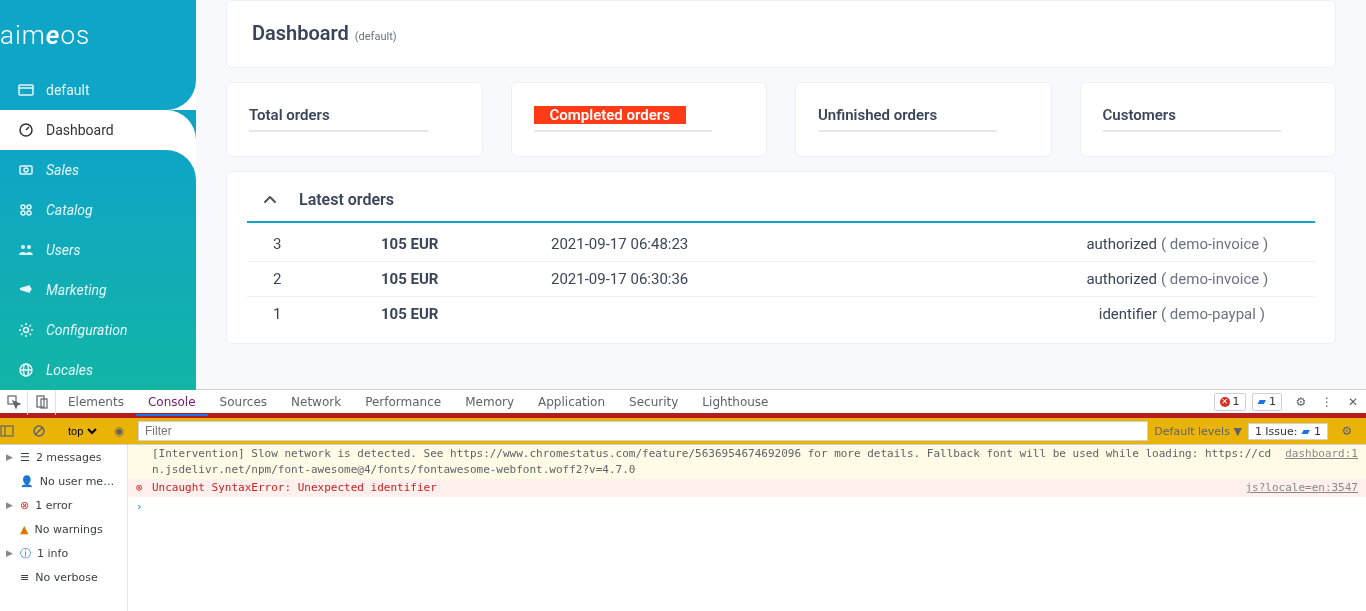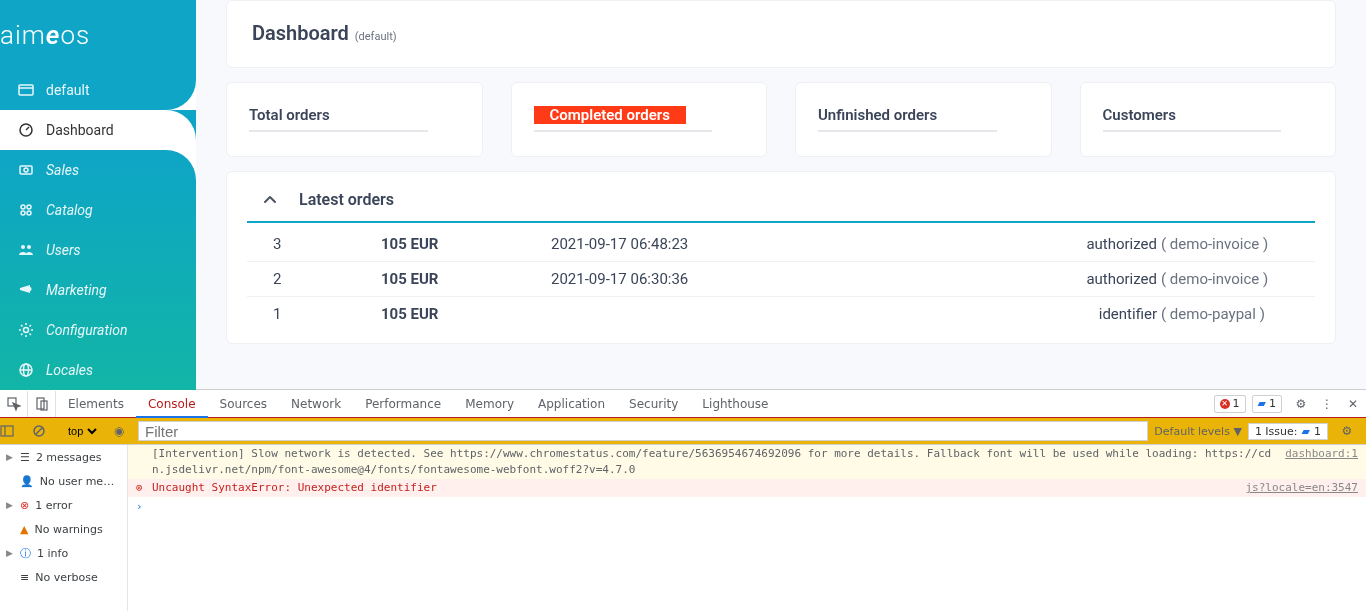--- a/index.html
+++ b/index.html
@@ -38,35 +38,35 @@
 .row { display: flex; align-items: center; padding: 8px 14px; border-bottom: 1px solid #eef0f4; font-size: 15px; color: #3b4559; }
 .row:last-child { border-bottom: none; }
 .row .c-id { width: 120px; padding-left: 12px; }
 .row .c-amt { width: 170px; font-weight: 700; }
 .row .c-date { width: 330px; }
 .row .c-status { flex: 1; text-align: right; font-weight: 400; padding-right: 4px; }
 .row .c-method { width: 140px; color: #6b7280; }
 
 
 .devtools { height: 222px; border-top: 1px solid #cfcfcf; background: #fff; font-family: "DejaVu Sans", Arial, sans-serif; font-size: 12px; color: #333; }
-.dt-tabs { display: flex; align-items: center; height: 28px; border-bottom: 1px solid #b91c1c; justify-content: flex-end; }
+.dt-tabs { display: flex; align-items: center; height: 28px; border-bottom: 5px solid #b91c1c; justify-content: flex-end; }
 .dt-tabs .icon-btn { width: 28px; height: 26px; display: flex; align-items: center; justify-content: center; color: #5f6368; cursor: pointer; border-right: 1px solid #e1e1e1; }
 .dt-tabs .tab { padding: 0 12px; height: 28px; line-height: 28px; color: #5f6368; cursor: pointer; }
-.dt-tabs .tab.active { color: #b91c1c; border-bottom: 2px solid #1a73e8; font-weight: 500; }
+.dt-tabs .tab.active { color: #701a75; border-bottom: 2px solid #1a73e8; font-weight: 500; }
 .dt-tabs .spacer { flex: 1; }
 .dt-tabs .badge { display: inline-flex; align-items: center; gap: 3px; border: 1px solid #d0d0d0; border-radius: 2px; padding: 0 5px; height: 18px; margin-right: 6px; font-size: 11px; }
 .dt-tabs .err-dot { width: 10px; height: 10px; border-radius: 50%; background: #d93025; color: #fff; font-size: 8px; line-height: 10px; text-align: center; }
 .dt-tabs .msg-dot { color: #1a73e8; font-weight: bold; }
 .dt-tabs .ic { width: 26px; text-align: center; color: #5f6368; cursor: pointer; }
 
 .dt-toolbar { display: flex; align-items: center; height: 27px; border-bottom: 1px solid #d0d0d0; background: #eab308; gap: 6px; padding-right: 6px; }
 .dt-toolbar .ic { width: 26px; text-align: center; color: #5f6368; cursor: pointer; }
 .dt-toolbar select { font-size: 11px; border: none; background: transparent; }
 .dt-toolbar .eye { color: #5f6368; }
-.dt-toolbar input.filter { flex: 1; height: 20px; border: 1px solid #d0d0d0; padding: 0 6px; font-size: 15px; background: #fff; }
+.dt-toolbar input.filter { flex: 1; height: 20px; border: 1px solid #d0d0d0; padding: 0 6px; font-size: 12px; background: #fff; }
 .dt-toolbar .lvl { font-size: 11px; color: #5f6368; }
 .dt-toolbar .issue-box { border: 1px solid #d0d0d0; padding: 1px 6px; font-size: 11px; display: flex; align-items: center; gap: 4px; background: #fff; }
 
 .dt-body { display: flex; height: 167px; }
 .dt-sidebar { width: 128px; border-right: 1px solid #e5e5e5; font-size: 11px; color: #3c4043; }
 .dt-srow { display: flex; align-items: center; height: 24px; padding: 0 6px; gap: 6px; }
 .dt-srow .tri { width: 8px; color: #888; font-size: 9px; }
 .dt-console { flex: 1; font-family: Menlo, Consolas, "DejaVu Sans Mono", monospace; font-size: 11px; line-height: 16px; }
 .cline { display: flex; padding: 1px 8px; }
 .cline.warn { background: #fffbe6; color: #5f6368; }

